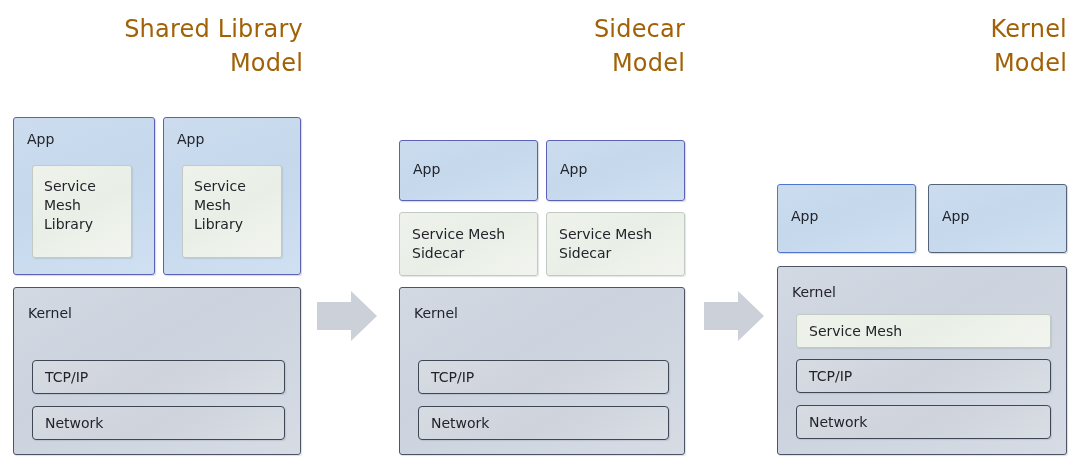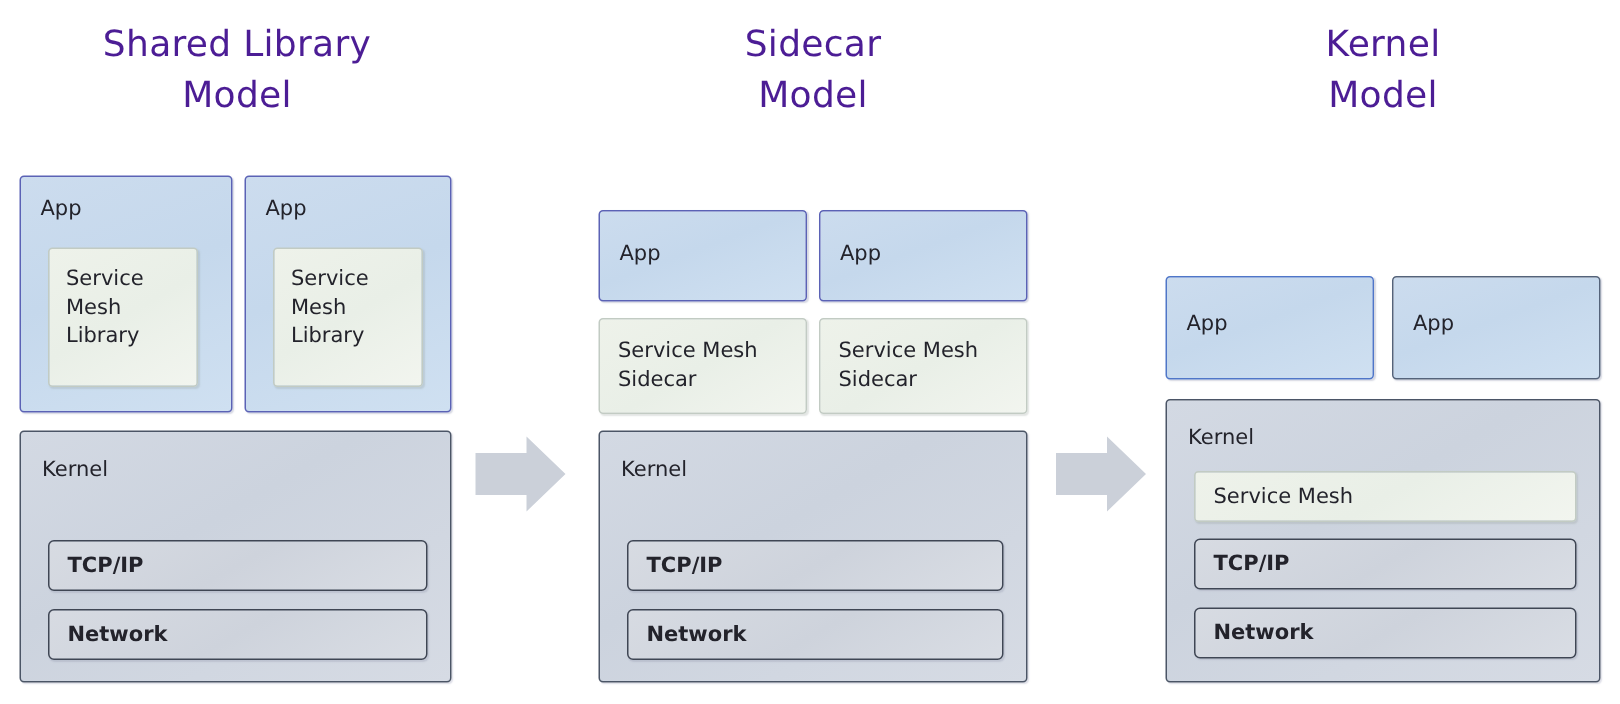--- a/index.html
+++ b/index.html
@@ -18,25 +18,25 @@
 
   .canvas {
     position: relative;
     width: 1080px;
     height: 469px;
   }
 
   
   .col-title {
     position: absolute;
-    text-align: center;
+    text-align: right;
     font-size: 24px;
     line-height: 34px;
     font-weight: 400;
-    color: #4c1d95;
+    color: #a16207;
     letter-spacing: 0.2px;
     white-space: pre-line;
   }
 
   
   .box {
     position: absolute;
     box-sizing: border-box;
     border-radius: 3px;
   }
@@ -76,21 +76,20 @@
     box-shadow: 1px 1px 1px rgba(140,150,145,0.25);
     padding-left: 36px;
   }
 
   
   .stack-box {
     background: linear-gradient(150deg, #d7dbe2 0%, #ced3dc 50%, #d9dde4 100%);
     border: 1.4px solid #3f4654;
     border-radius: 4px;
     box-shadow: 1px 1px 1px rgba(120,125,150,0.22);
-    font-weight: bold;
   }
 
   
   .arrow {
     position: absolute;
   }
   .arrow svg { display: block; }
 </style>
 </head>
 <body>

